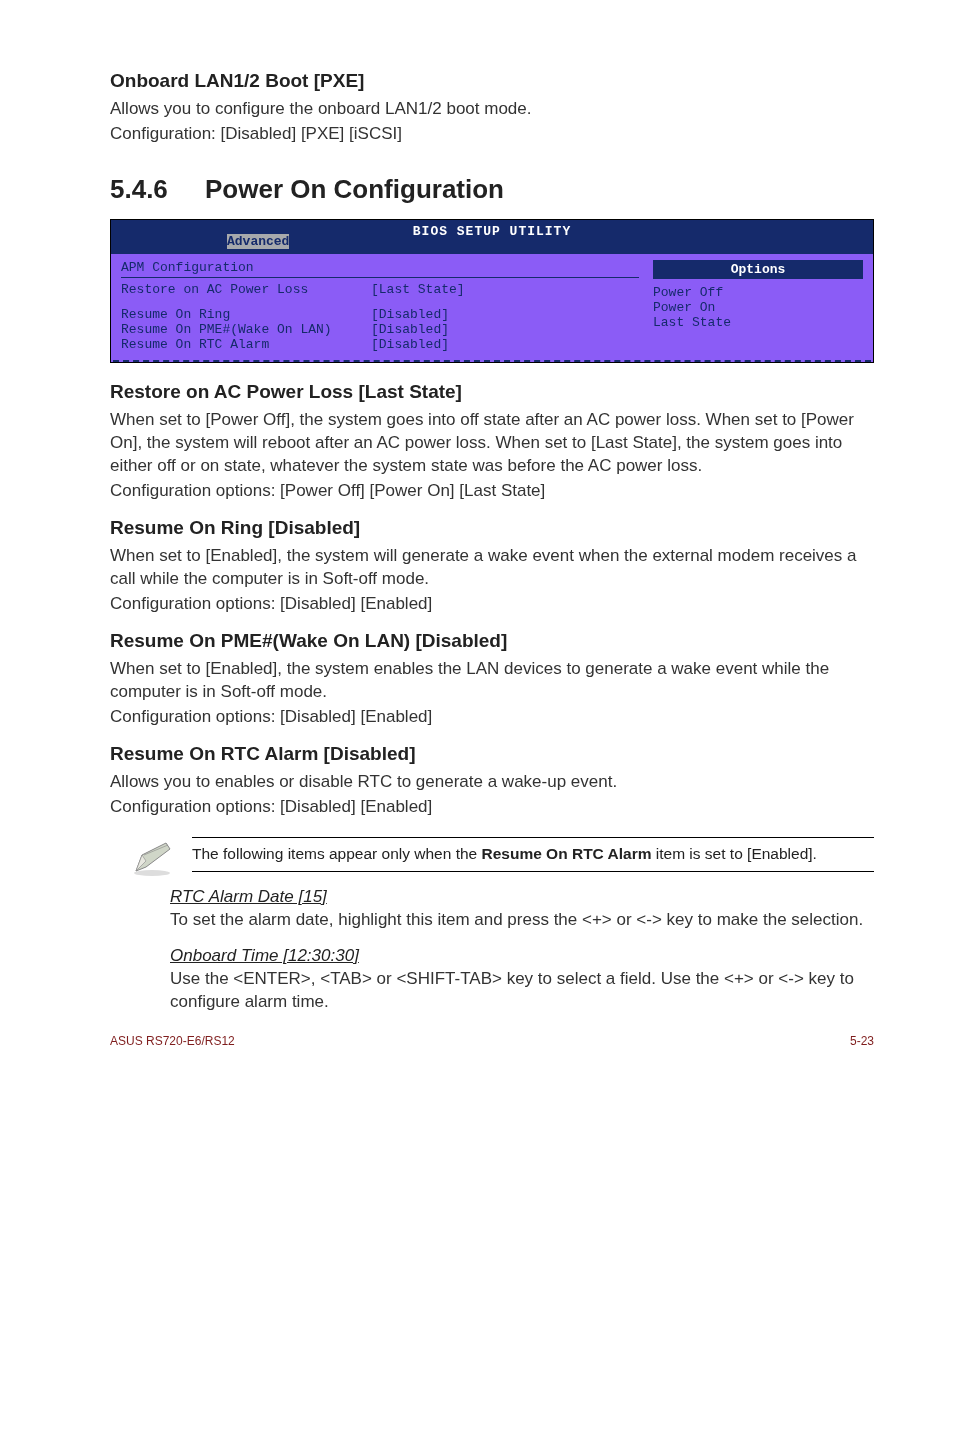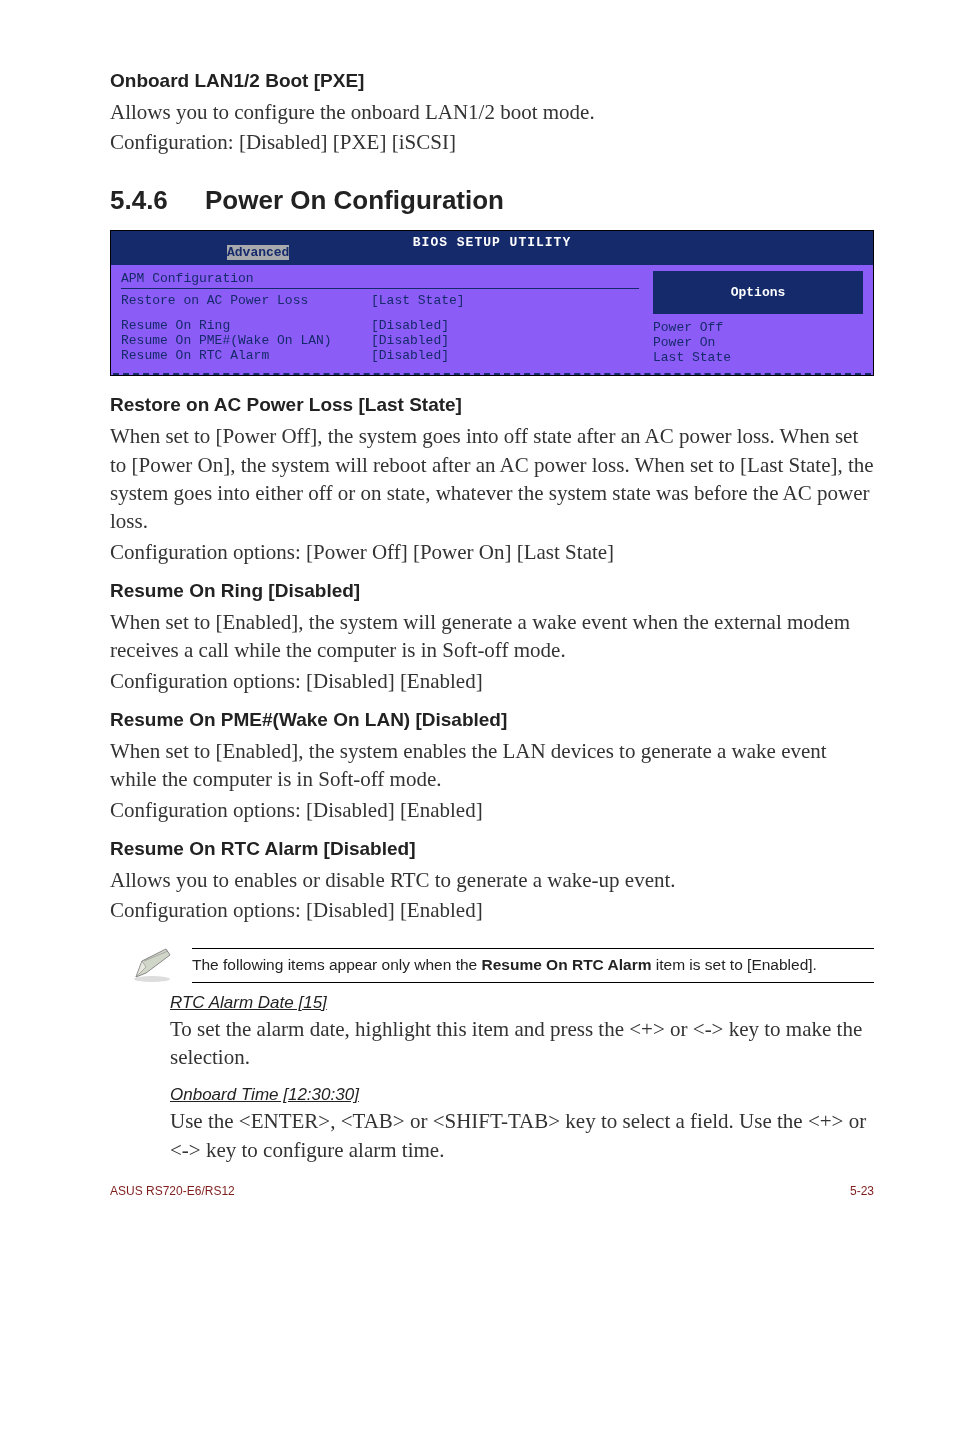--- a/index.html
+++ b/index.html
@@ -12,25 +12,24 @@
   }
   .page {
     padding: 70px 80px 40px 110px;
   }
   h3.subheading {
     font-size: 19px;
     font-weight: bold;
     margin: 0 0 6px 0;
   }
   p.body {
-    font-size: 21px;
+    font-size: 17px;
     line-height: 1.35;
     margin: 0 0 14px 0;
     color: #333;
-    font-family: Liberation Serif, serif;
   }
   h2.section-number {
     font-size: 26px;
     font-weight: bold;
     margin: 28px 0 14px 0;
   }
   .numspan { display:inline-block; width: 95px; }
 
   .bios-box {
     border: 1px solid #000;
@@ -74,32 +73,32 @@
   .bios-right {
     flex: 0 0 210px;
     color: #152a6b;
     font-weight: normal;
   }
   .bios-options-head {
     background: #152a6b;
     color: #fff;
     text-align: center;
     font-weight: bold;
-    padding: 14px 0;
+    padding: 2px 0;
     margin-bottom: 6px;
   }
   .bios-dashes {
     border-top: 2px dashed #152a6b;
     height: 0;
     margin: 0 2px;
   }
 
   .note-block {
     display: flex;
-    align-items: flex-end;
+    align-items: center;
     gap: 18px;
     margin: 2px 0 8px 20px;
   }
   .note-lines {
     flex: 1;
     border-top: 1px solid #000;
     border-bottom: 1px solid #000;
     padding: 6px 0;
     font-size: 15.5px;
     line-height: 1.35;

